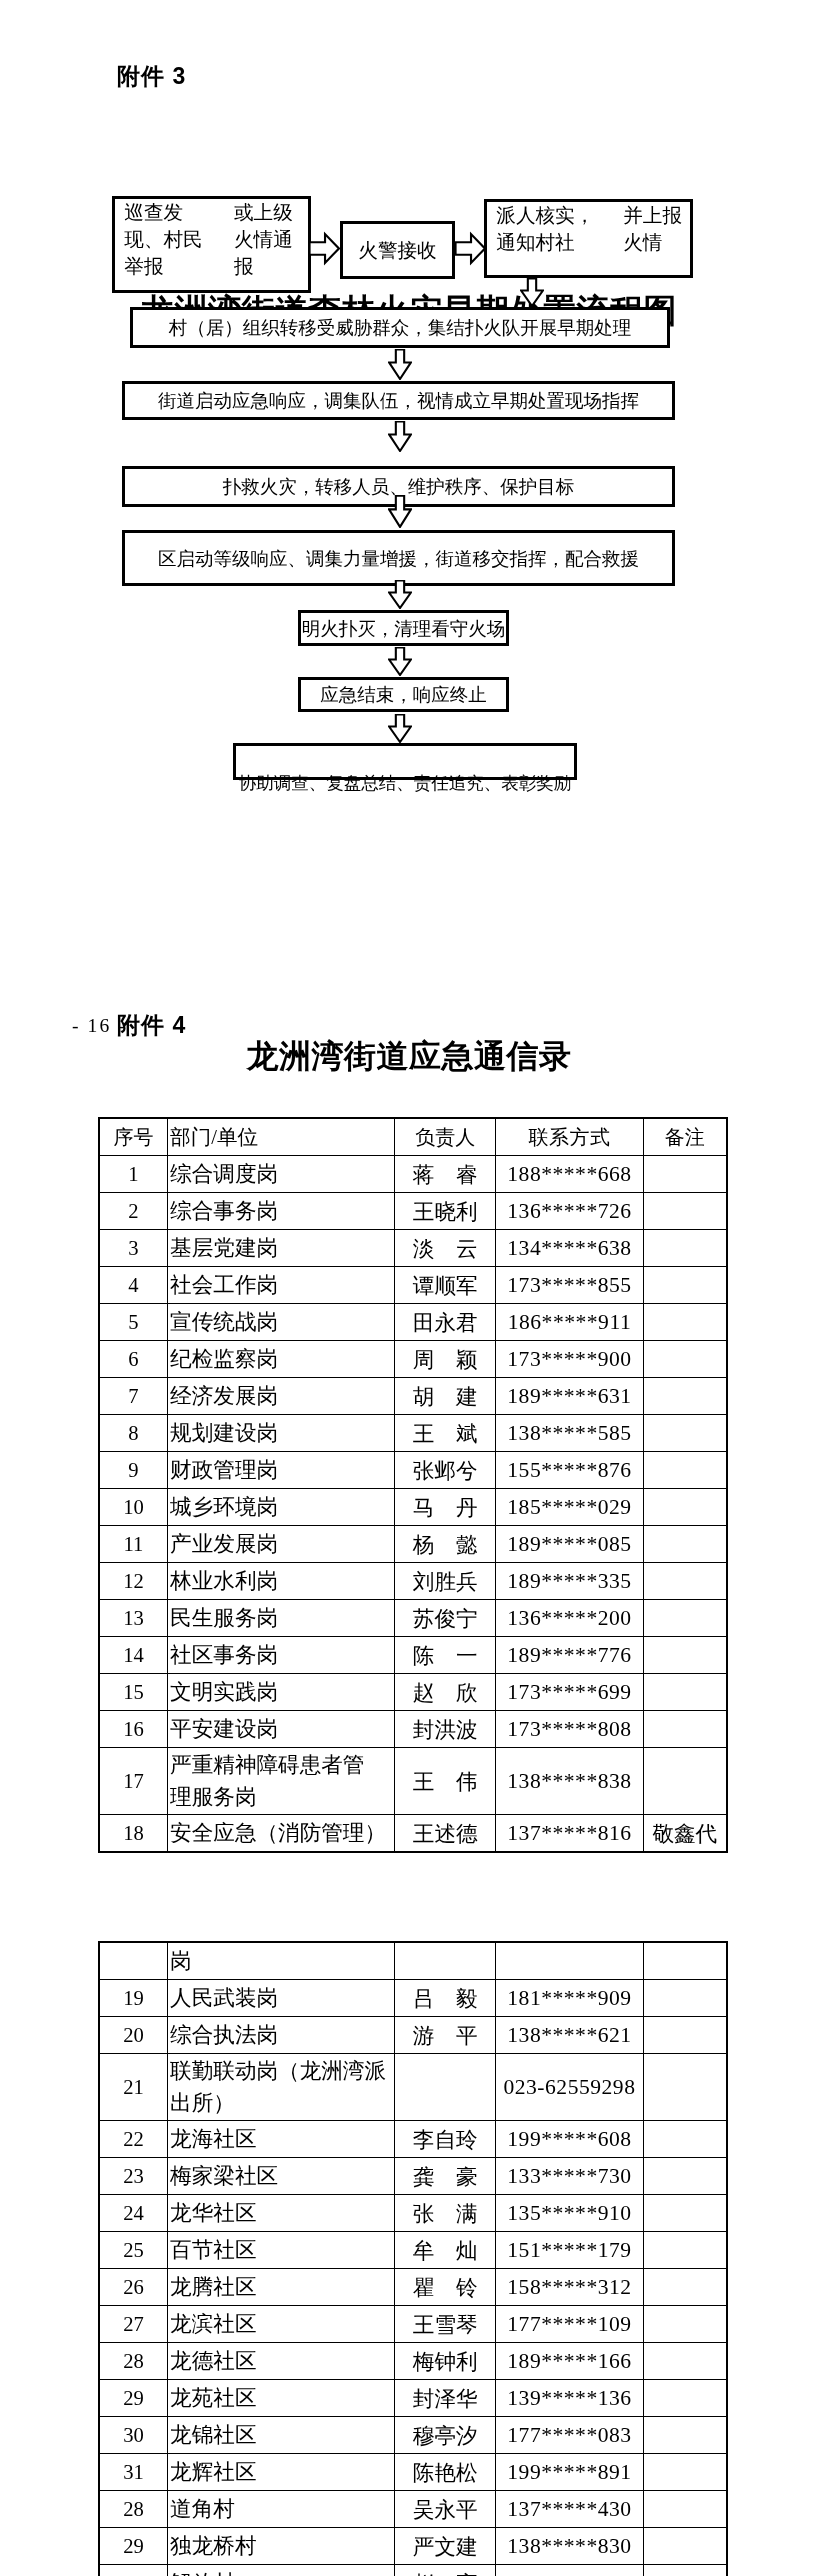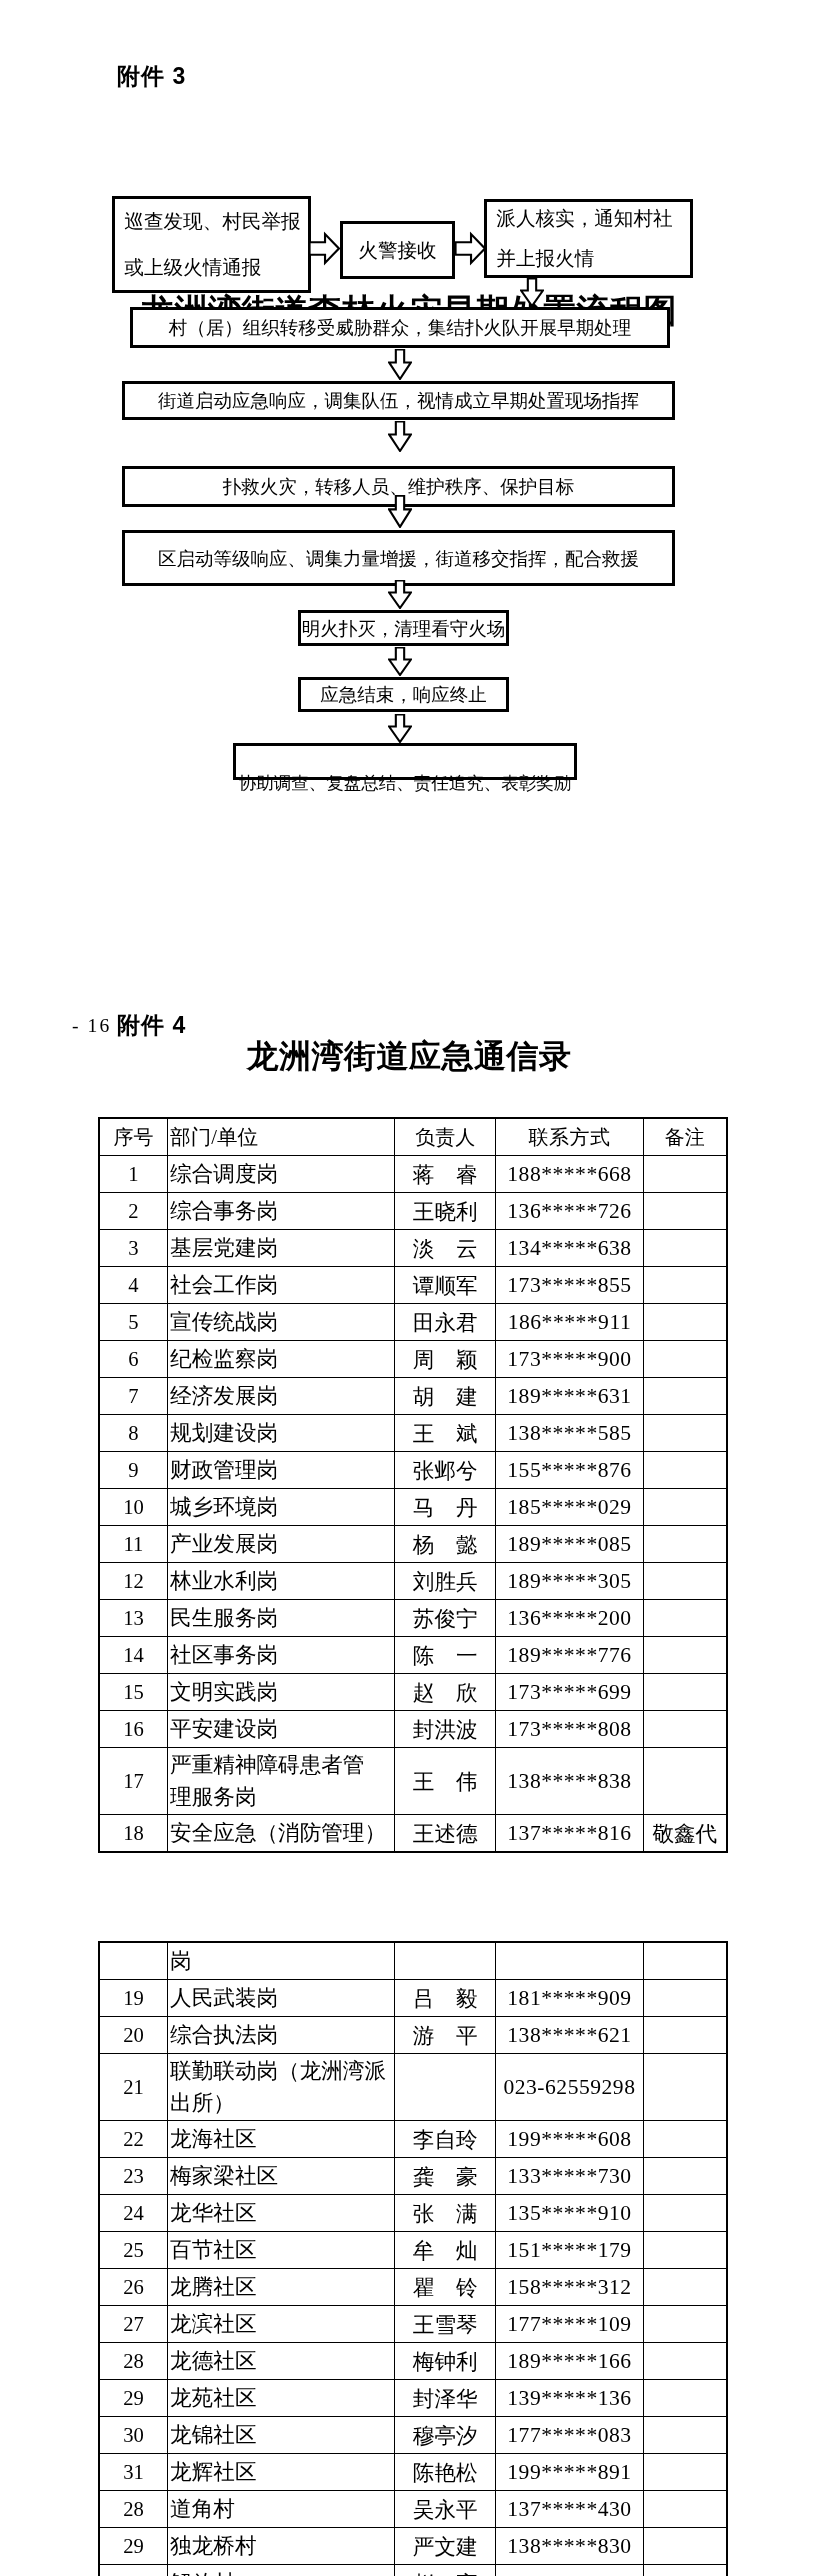--- a/index.html
+++ b/index.html
@@ -23,21 +23,21 @@
     width:818px;text-align:center;
     font-family:"Liberation Serif","DejaVu Serif",serif;
     font-weight:bold;font-size:33px;letter-spacing:0.5px;
   }
   .page-num{font-size:19.6px;letter-spacing:2.1px;margin-top:44px;}
 
   
   .fc-box{
     position:absolute;border:3.6px solid #000;background:#fff;
     font-family:"Liberation Sans","DejaVu Sans",sans-serif;
-    display:flex;flex-direction:column;justify-content:center;
+    display:flex;justify-content:center;
     box-sizing:border-box;
   }
   .fc-thin{border-width:3.1px;}
   .fc-left{align-items:flex-start;padding-left:9.3px;padding-right:3.1px;gap:18.5px;}
   .fc-center{align-items:center;text-align:center;}
   .fs38{font-size:19.6px;}
   .fs36{font-size:18.5px;}
   .fs34{font-size:17.5px;margin-top:42px;}
   .fc-arrow{position:absolute;}
   .fc-arrow svg{display:block;width:100%;height:100%;}
@@ -269,21 +269,21 @@
           <td class="col-num">11</td>
           <td class="col-dept">产业发展岗</td>
           <td class="col-person">杨　懿</td>
           <td class="col-phone">189*****085</td>
           <td class="col-note"></td>
         </tr>
         <tr>
           <td class="col-num">12</td>
           <td class="col-dept">林业水利岗</td>
           <td class="col-person">刘胜兵</td>
-          <td class="col-phone">189*****305</td>
+          <td class="col-phone">189*****335</td>
           <td class="col-note"></td>
         </tr>
         <tr>
           <td class="col-num">13</td>
           <td class="col-dept">民生服务岗</td>
           <td class="col-person">苏俊宁</td>
           <td class="col-phone">136*****200</td>
           <td class="col-note"></td>
         </tr>
         <tr>

